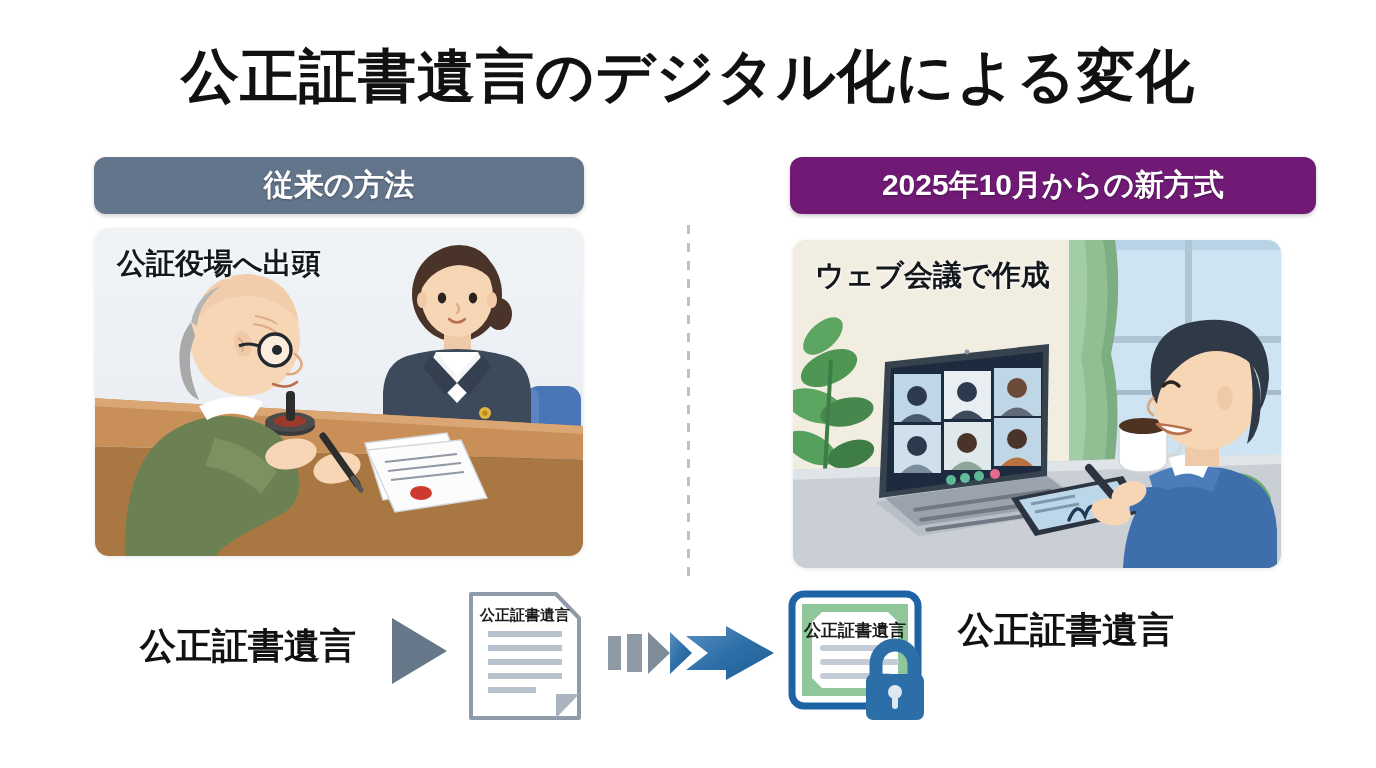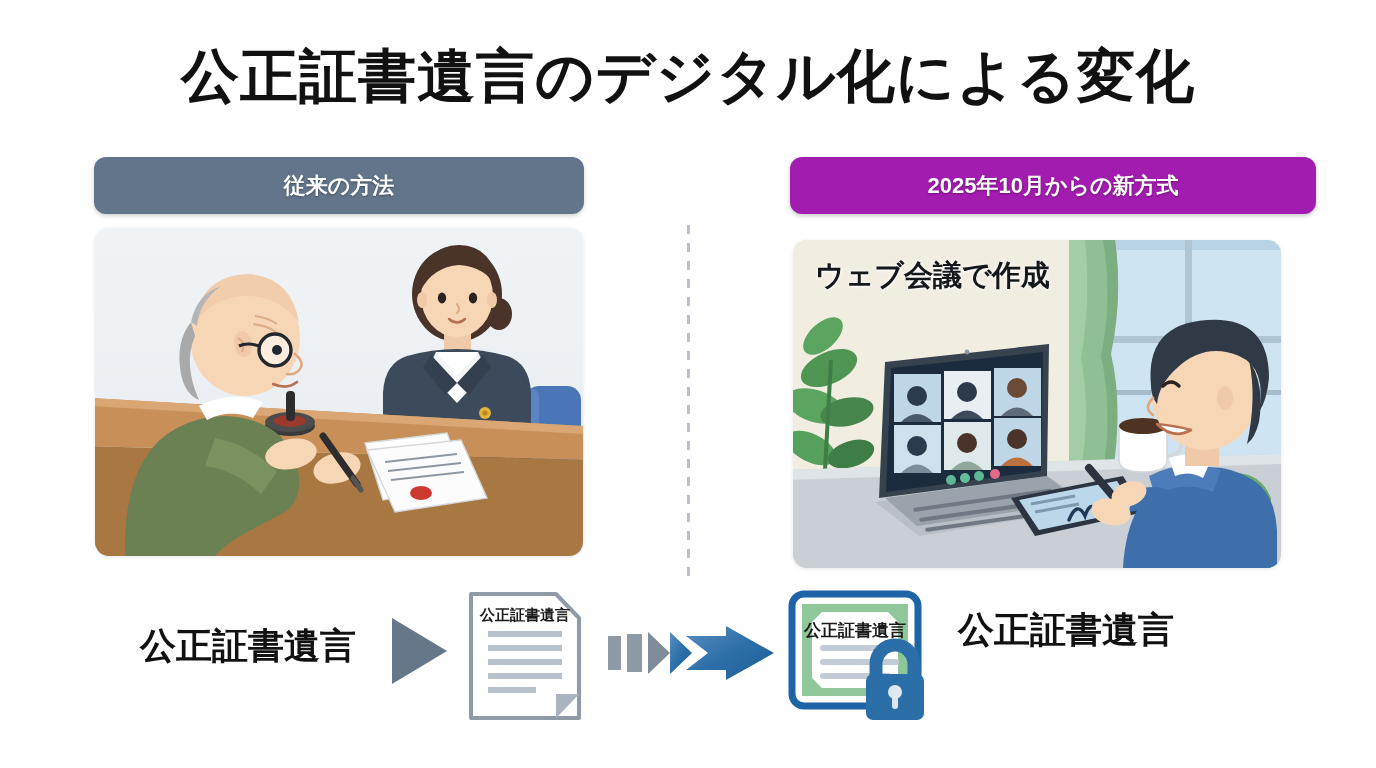--- a/index.html
+++ b/index.html
@@ -17,32 +17,32 @@
     text-align: center;
     font-size: 58px; font-weight: 900; color: #111111;
     letter-spacing: 1px; line-height: 1.05;
     white-space: nowrap;
   }
 
   
   .badge {
     position: absolute; height: 57px; border-radius: 12px;
     display: flex; align-items: center; justify-content: center;
-    color: #ffffff; font-size: 22px; font-weight: 800;
+    color: #ffffff; font-size: 30px; font-weight: 800;
     text-shadow: 0 1px 2px rgba(0,0,0,.35);
     white-space: nowrap;
   }
   .badge-old {
     left: 94px; top: 157px; width: 490px;
     background: #63758b;
     box-shadow: 0 2px 4px rgba(0,0,0,.18);
   }
   .badge-new {
     left: 790px; top: 157px; width: 526px;
-    background: #a21caf;
+    background: #701a75;
     box-shadow: 0 2px 4px rgba(0,0,0,.22);
   }
 
   
   .card {
     position: absolute; top: 228px; width: 488px; height: 328px;
     border-radius: 14px; overflow: hidden;
     box-shadow: 0 1px 4px rgba(0,0,0,.10);
   }
   .card-left  { left: 95px;  background: #eef1f4; }
@@ -208,20 +208,21 @@
 
         <path d="M104 178 q34 -16 64 -4 l-10 16 q-24 -10 -46 2 z" fill="#ffffff"></path>
 
         <ellipse cx="196" cy="226" rx="26" ry="15" fill="#f7d6b6" transform="rotate(-10 196 226)"></ellipse>
         <ellipse cx="242" cy="240" rx="24" ry="15" fill="#f7d6b6" transform="rotate(-14 242 240)"></ellipse>
 
         <line x1="228" y1="208" x2="262" y2="256" stroke="#2d2d2d" stroke-width="7" stroke-linecap="round"></line>
         <line x1="258" y1="250" x2="266" y2="262" stroke="#555" stroke-width="5" stroke-linecap="round"></line>
       </g>
     </svg>
+    <div class="card-caption">公証役場へ出頭</div>
   </div>
 
   <div class="card card-right">
     <svg width="488" height="328" viewBox="0 0 488 328">
       <rect width="488" height="328" fill="#f2ede1"></rect>
 
       <rect x="300" y="0" width="188" height="232" fill="#cfe4f2"></rect>
       <rect x="300" y="0" width="188" height="10" fill="#b9d3e6"></rect>
       <rect x="392" y="0" width="7" height="232" fill="#b0c5d4"></rect>
       <rect x="300" y="96" width="188" height="7" fill="#b0c5d4"></rect>

